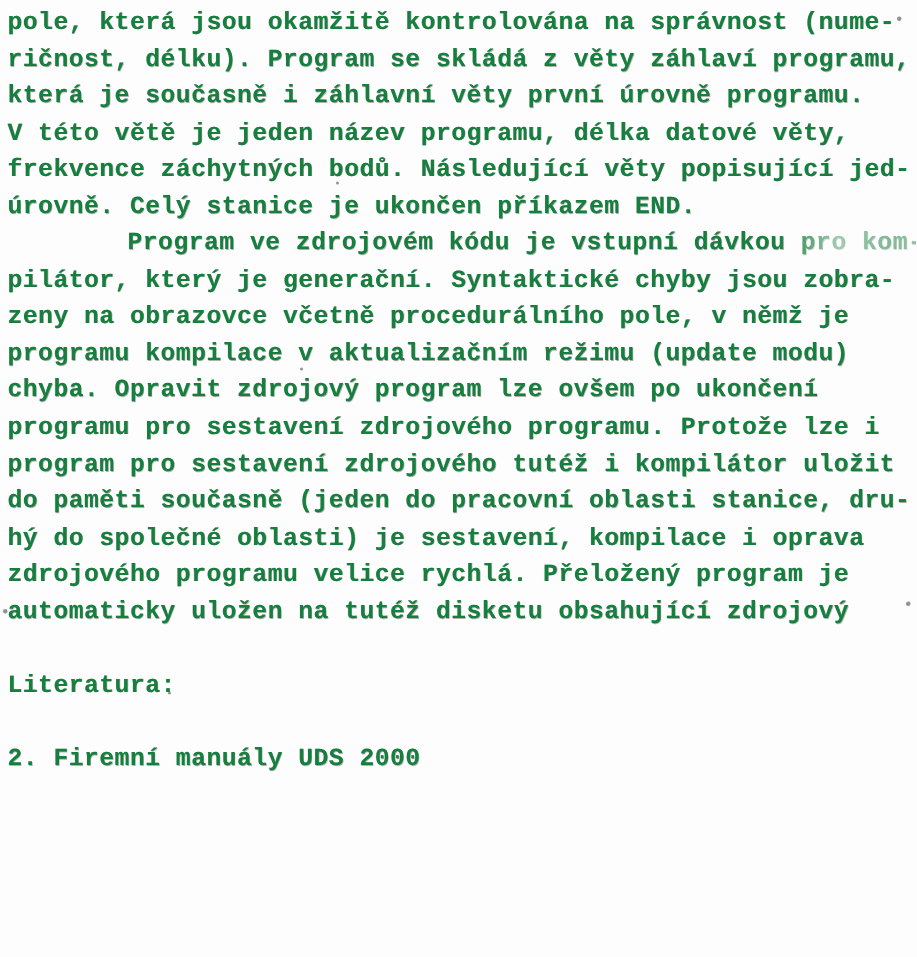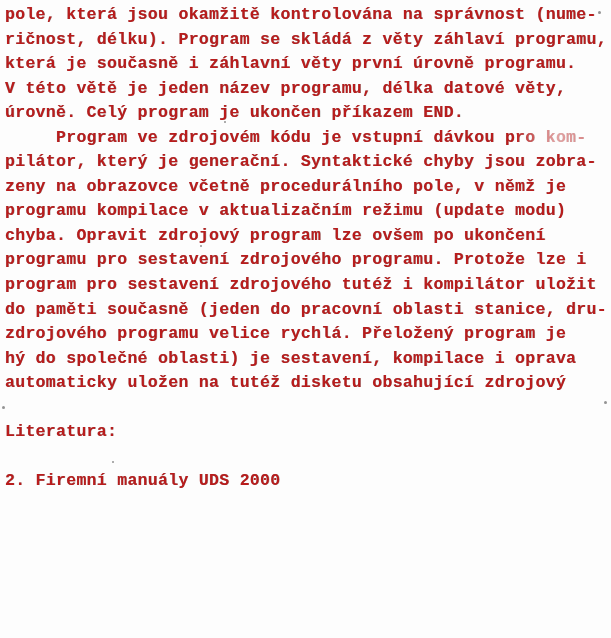--- a/index.html
+++ b/index.html
@@ -9,40 +9,41 @@
   }
   .page {
     position: relative;
     width: 611px;
     height: 522px;
     overflow: hidden;
     background: #fdfdfd;
     font-family: "Liberation Mono", "DejaVu Sans Mono", monospace;
     font-weight: 700;
     font-size: 16.5px;
-    color: #b91c1c;
+    color: #15803d;
     padding-top: 3px;
     box-sizing: border-box;
     letter-spacing: 0.3px;
     text-shadow: 0.4px 0.4px 0 rgba(0,0,0,0.30), -0.2px 0 0 rgba(0,0,0,0.18);
   }
   .line {
     display: block;
     height: 24.55px;
     line-height: 24.55px;
     white-space: pre;
     padding-left: 5px;
   }
   .spacer {
     display: block;
     height: 24.55px;
   }
   .fade-end {
     -webkit-mask-image: linear-gradient(to right, #000 84%, rgba(0,0,0,0.40) 91%, rgba(0,0,0,0.55) 97%, rgba(0,0,0,0.45) 100%);
     mask-image: linear-gradient(to right, #000 84%, rgba(0,0,0,0.40) 91%, rgba(0,0,0,0.55) 97%, rgba(0,0,0,0.45) 100%);
+    margin-left: 29px;
   }
   .speck {
     position: absolute;
     width: 3px;
     height: 3px;
     border-radius: 50%;
     background: #6f6f6f;
     opacity: 0.75;
   }
   .speck.small { width: 2px; height: 2px; }
@@ -50,34 +51,35 @@
 </head>
 <body>
 
 <div class="page">
 
   <div>
     <span class="line">pole, která jsou okamžitě kontrolována na správnost (nume-</span>
     <span class="line">ričnost, délku). Program se skládá z věty záhlaví programu,</span>
     <span class="line">která je současně i záhlavní věty první úrovně programu.</span>
     <span class="line">V této větě je jeden název programu, délka datové věty,</span>
-    <span class="line">úrovně. Celý program je ukončen příkazem END.</span>
+    <span class="line">frekvence záchytných bodů. Následující věty popisující jed-</span>
+    <span class="line">úrovně. Celý stanice je ukončen příkazem END.</span>
   </div>
 
   <div>
     <span class="line fade-end">     Program ve zdrojovém kódu je vstupní dávkou pro kom-</span>
     <span class="line">pilátor, který je generační. Syntaktické chyby jsou zobra-</span>
     <span class="line">zeny na obrazovce včetně procedurálního pole, v němž je</span>
     <span class="line">programu kompilace v aktualizačním režimu (update modu)</span>
     <span class="line">chyba. Opravit zdrojový program lze ovšem po ukončení</span>
     <span class="line">programu pro sestavení zdrojového programu. Protože lze i</span>
     <span class="line">program pro sestavení zdrojového tutéž i kompilátor uložit</span>
     <span class="line">do paměti současně (jeden do pracovní oblasti stanice, dru-</span>
+    <span class="line">hý do společné oblasti) je sestavení, kompilace i oprava</span>
     <span class="line">zdrojového programu velice rychlá. Přeložený program je</span>
-    <span class="line">hý do společné oblasti) je sestavení, kompilace i oprava</span>
     <span class="line">automaticky uložen na tutéž disketu obsahující zdrojový</span>
   </div>
 
   <div class="spacer"></div>
 
   <span class="line">Literatura:</span>
 
   <div class="spacer"></div>
 
 

